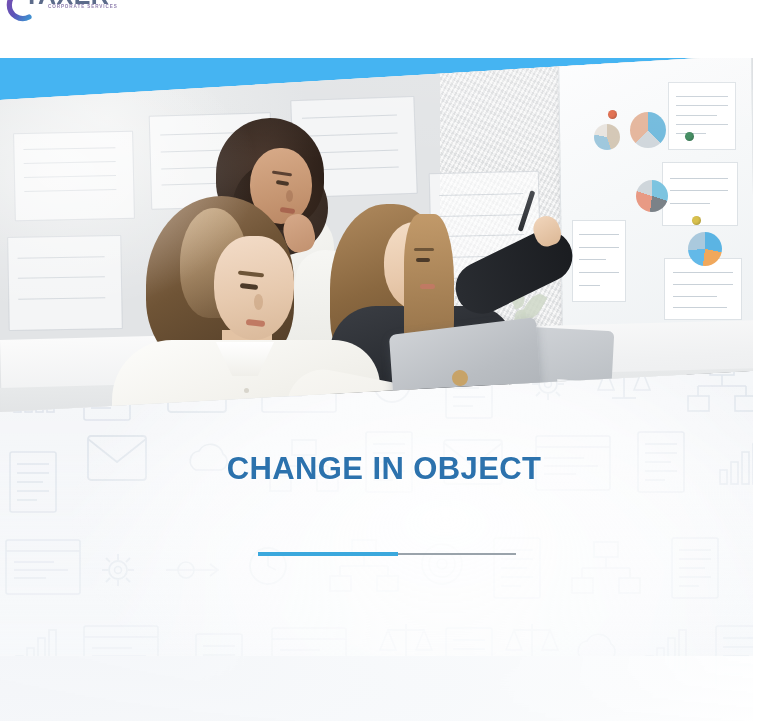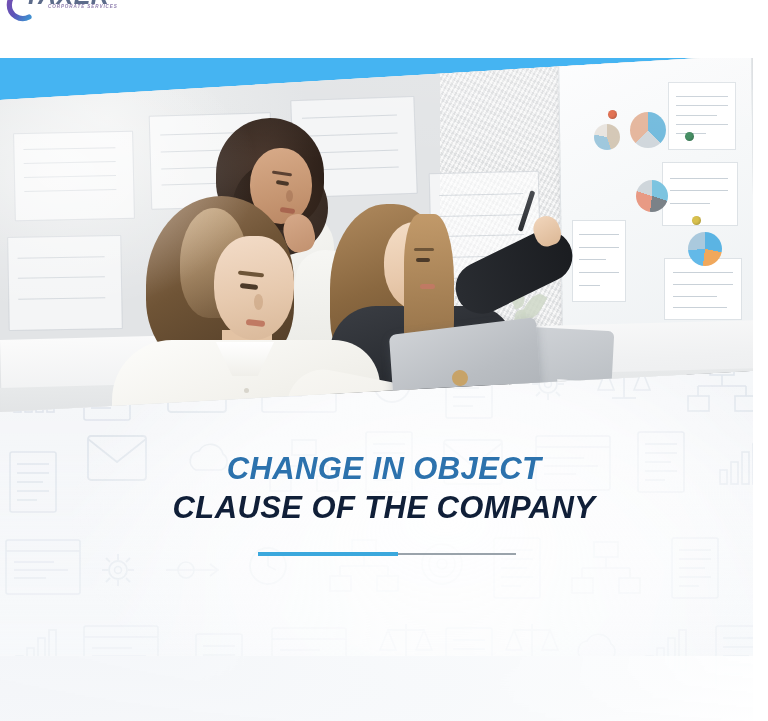--- a/index.html
+++ b/index.html
@@ -1,21 +1,21 @@
 <!DOCTYPE html>
 <html><head>
 <meta charset="utf-8">
 <title>Change in Object Clause of the Company</title>
 <style>
   html,body{margin:0;padding:0;background:#ffffff;}
   body{
     font-family:"Liberation Sans", sans-serif;
     width:768px;height:721px;overflow:hidden;position:relative;
   }
-  .page{position:absolute;inset:0;width:753px;height:721px;background:#bef264;overflow:hidden;font-style:italic;}
+  .page{position:absolute;inset:0;width:753px;height:721px;background:#bef264;overflow:hidden;}
 
   
   .bg-pattern{position:absolute;left:0;top:0;width:768px;height:721px;
     background:#f3f5f8;}
   .bg-pattern svg{position:absolute;left:0;top:0;width:768px;height:721px;}
 
   .bg-wash{position:absolute;left:0;top:0;width:768px;height:721px;
     background:
       radial-gradient(ellipse 520px 300px at 58% 72%, rgba(255,255,255,.92) 0%, rgba(255,255,255,.55) 45%, rgba(255,255,255,0) 72%),
       linear-gradient(180deg, rgba(255,255,255,.25) 0%, rgba(255,255,255,.18) 60%, rgba(248,250,252,.85) 100%);
@@ -628,21 +628,20 @@
         <div class="laptop-base"></div>
         <div class="laptop-key"></div>
 
         <div class="photo-light"></div>
       </div>
     </div>
   </div>
 
   <div class="title-wrap">
     <h1 class="title-line1">CHANGE IN OBJECT</h1>
-    <h2 class="title-line2">CLAUSE OF THE COMPANY</h2>
   </div>
 
   <div class="divider">
     <div class="divider-blue"></div>
     <div class="divider-gray"></div>
   </div>
 
   <div class="bottom-shade"></div>
 </div>
 

